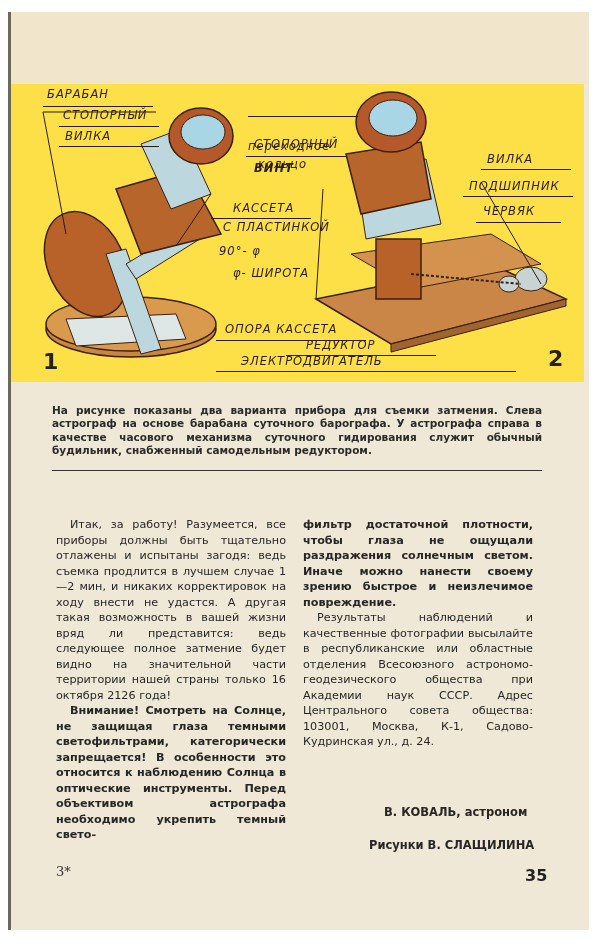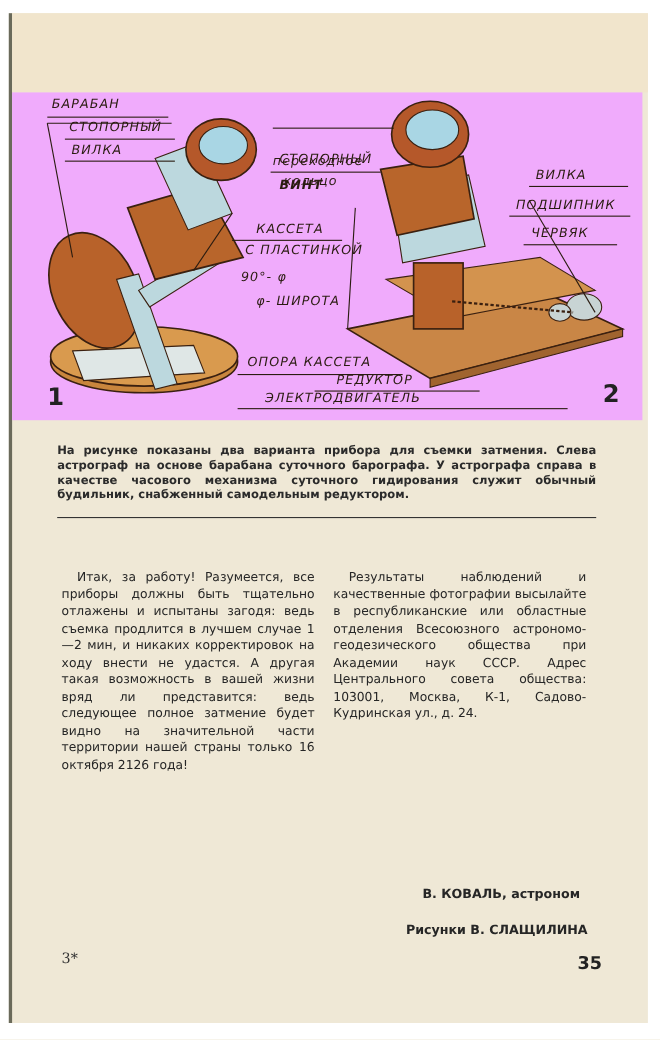--- a/index.html
+++ b/index.html
@@ -1,19 +1,19 @@
 <!DOCTYPE html>
 <html><head>
 <meta charset="utf-8">
 <style>
   html, body { margin:0; padding:0; }
   body { width:600px; height:945px; background:#ffffff; position:relative; overflow:hidden; font-family:"DejaVu Sans", sans-serif; }
   .page { position:absolute; left:8px; top:12px; width:578px; height:918px; background:#efe8d6; border-left:3px solid #6a6a5a; }
   .page-top { position:absolute; left:0; top:0; width:578px; height:72px; background:#f1e5cc; }
-  .illustration { position:absolute; left:0; top:72px; width:573px; height:298px; background:#f0abfc; overflow:hidden; }
+  .illustration { position:absolute; left:0; top:72px; width:573px; height:298px; background:#fde047; overflow:hidden; }
   .lbl { position:absolute; font-family:"DejaVu Sans", sans-serif; font-style:italic; font-size:11.5px; letter-spacing:1px; color:#2a1c10; white-space:nowrap; }
   .uline { position:absolute; height:0; border-top:1px solid #2a1c10; }
   .fig-num { position:absolute; font-family:"DejaVu Sans", sans-serif; font-weight:bold; font-size:22px; color:#222; }
   .caption { position:absolute; left:52px; top:404px; width:490px; font-family:"DejaVu Sans", sans-serif; font-weight:bold; font-size:10.5px; line-height:13.3px; color:#2b2b2b; text-align:justify; }
   .rule { position:absolute; left:52px; top:470px; width:490px; border-top:1.5px solid #333; }
   .col { position:absolute; top:517px; width:230px; font-family:"DejaVu Sans", sans-serif; font-size:11.2px; line-height:15.5px; color:#262626; }
   .col p { margin:0; text-align:justify; }
   .col .indent { text-indent:14px; }
   .col .bold { font-weight:bold; }
   .col-left { left:56px; }
@@ -98,22 +98,24 @@
     <div class="uline" style="left:205px;top:287px;width:300px;"></div>
     <span class="fig-num" style="left:537px;top:262px;">2</span>
   </div>
 </div>
 
 <div class="caption">На рисунке показаны два варианта прибора для съемки затмения. Слева астрограф на основе барабана суточного барографа. У астрографа справа в качестве часового механизма суточного гидирования служит обычный будильник, снабженный самодельным редуктором.</div>
 <div class="rule"></div>
 
 <div class="col col-left">
   <p class="indent">Итак, за работу! Разумеется, все приборы должны быть тщательно отлажены и испытаны загодя: ведь съемка продлится в лучшем случае 1—2 мин, и никаких корректировок на ходу внести не удастся. А другая такая возможность в вашей жизни вряд ли представится: ведь следующее полное затмение будет видно на значительной части территории нашей страны только 16 октября 2126 года!</p>
+  <p class="indent bold">Внимание! Смотреть на Солнце, не защищая глаза темными светофильтрами, категорически запрещается! В особенности это относится к наблюдению Солнца в оптические инструменты. Перед объективом астрографа необходимо укрепить темный свето-</p>
 </div>
 
 <div class="col col-right">
+  <p class="bold">фильтр достаточной плотности, чтобы глаза не ощущали раздражения солнечным светом. Иначе можно нанести своему зрению быстрое и неизлечимое повреждение.</p>
   <p class="indent">Результаты наблюдений и качественные фотографии высылайте в республиканские или областные отделения Всесоюзного астрономо-геодезического общества при Академии наук СССР. Адрес Центрального совета общества: 103001, Москва, К-1, Садово-Кудринская ул., д. 24.</p>
 </div>
 
 <div class="signature" style="left:384px;top:805px;">В. КОВАЛЬ, астроном</div>
 <div class="signature" style="left:369px;top:838px;">Рисунки В. СЛАЩИЛИНА</div>
 <div class="folio" style="left:56px;top:864px;">3*</div>
 <div class="folio-right" style="left:525px;top:866px;">35</div>
 
 </body></html>

